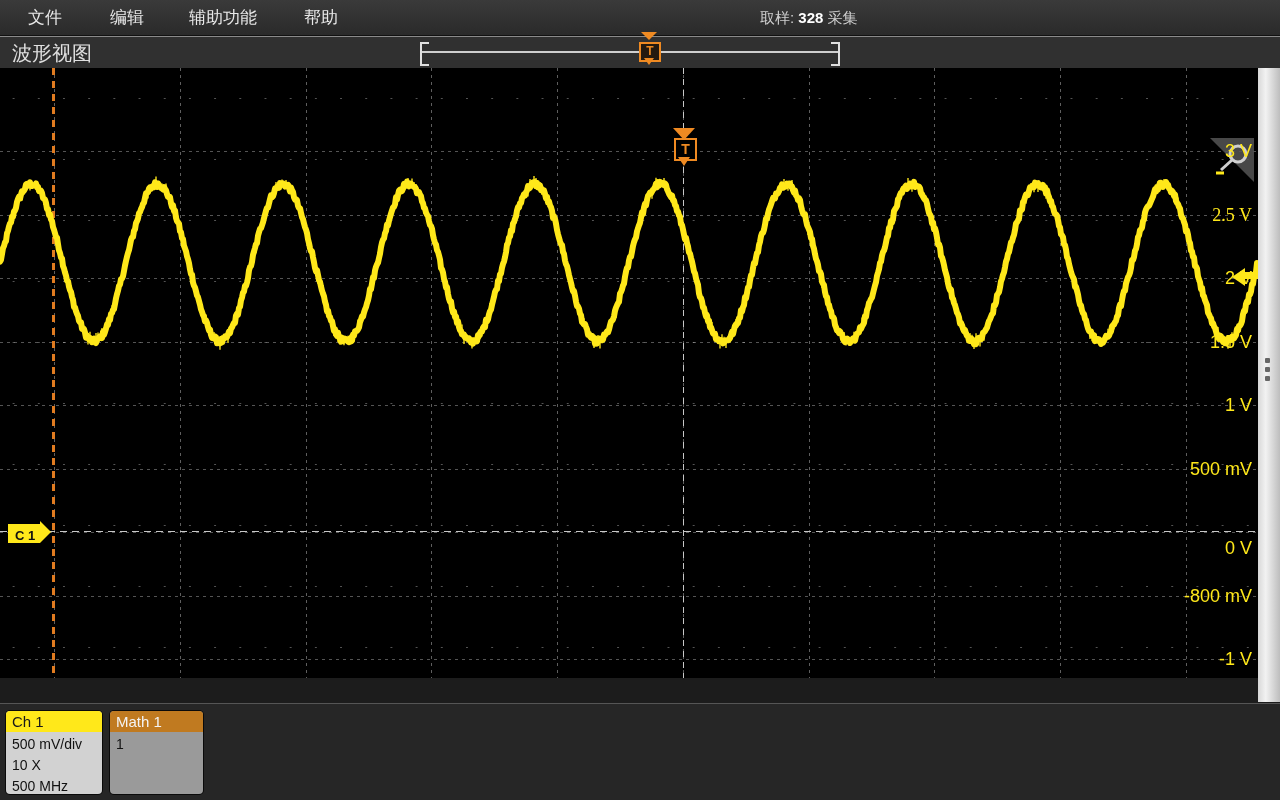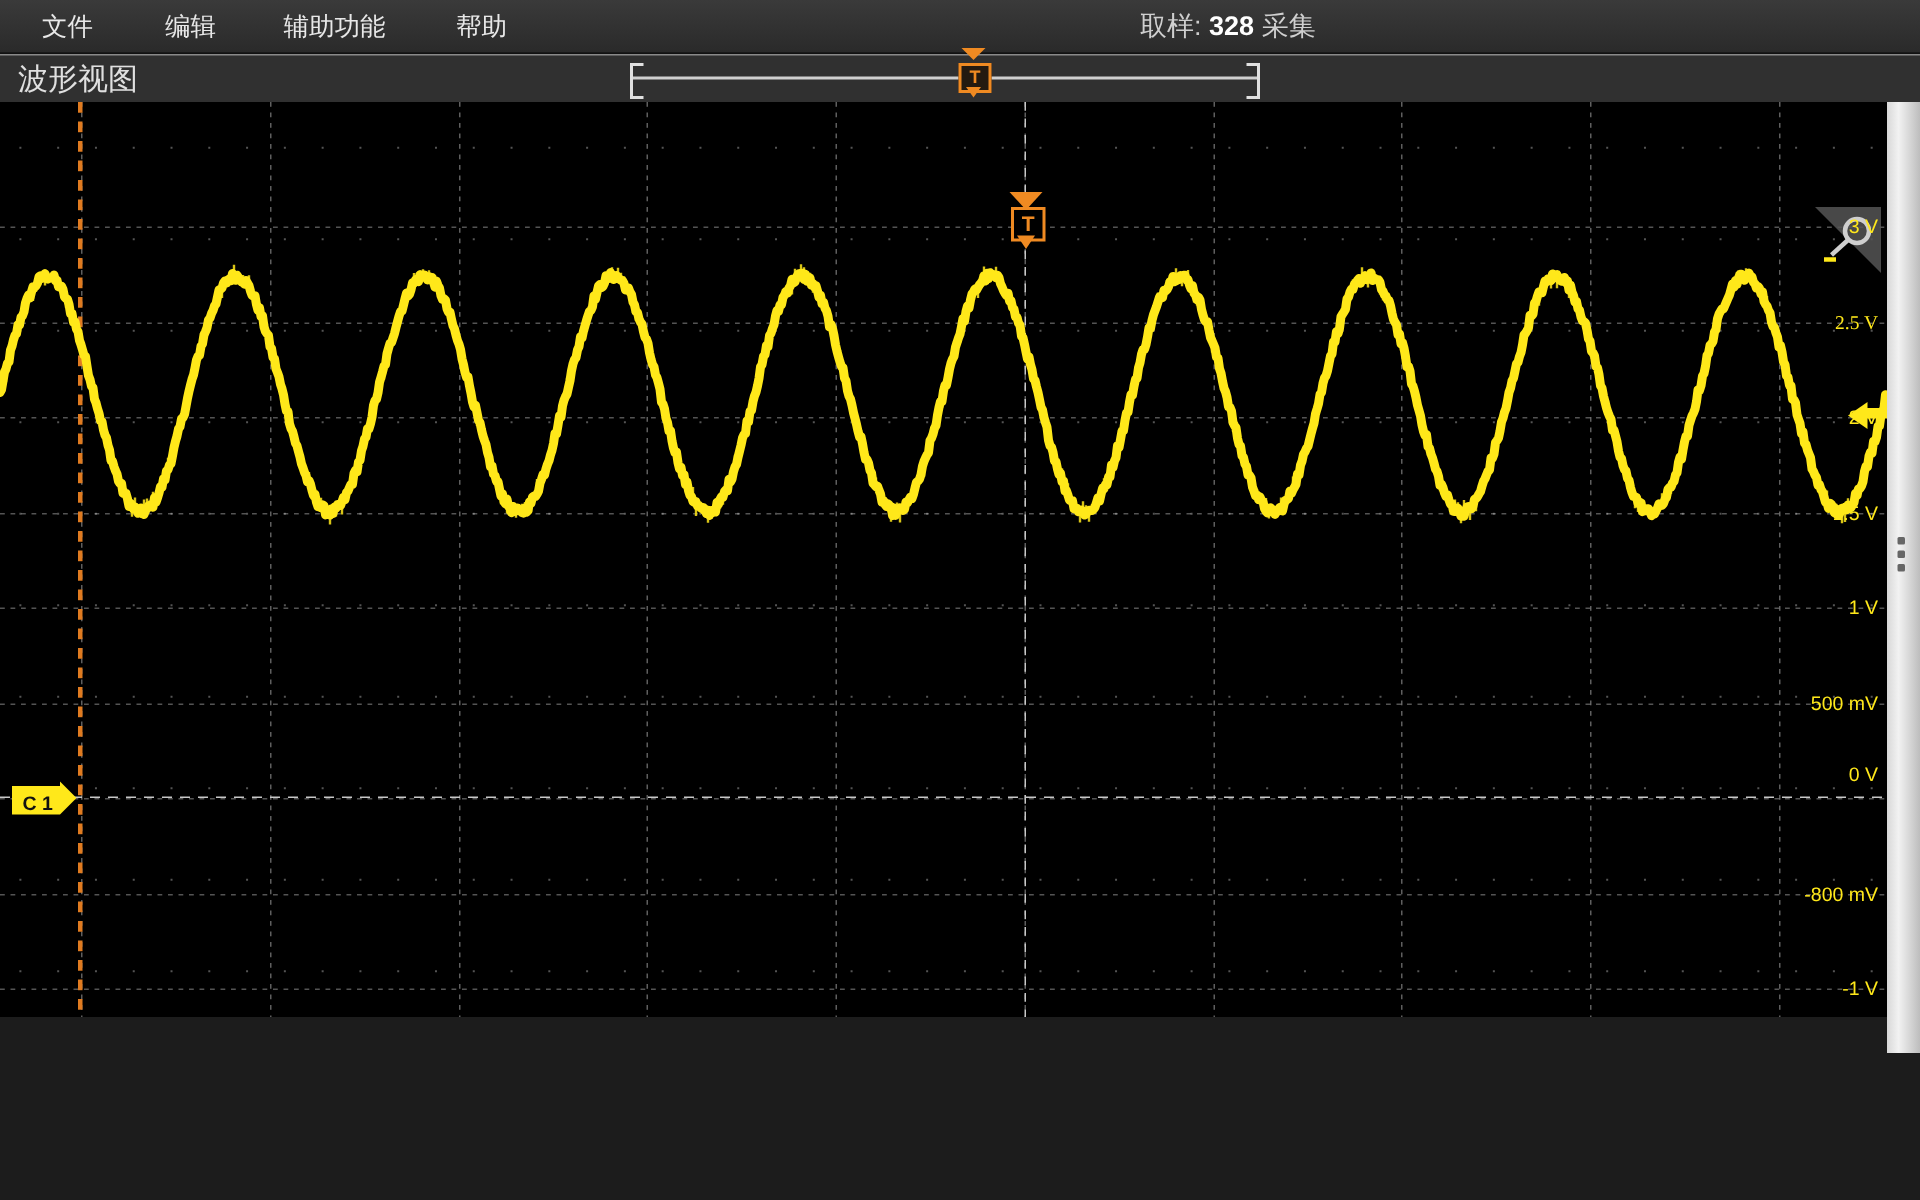--- a/index.html
+++ b/index.html
@@ -7,21 +7,21 @@
        font-family:"Liberation Sans","DejaVu Sans",sans-serif;}
   .app{position:relative;width:1280px;height:800px;background:#1c1c1c;}
 
   
   .menubar{position:absolute;left:0;top:0;width:1280px;height:35px;
            background:linear-gradient(#3a3a3a,#2a2a2a);
            border-bottom:1px solid #111;}
   .menu-item{position:absolute;top:0;height:35px;line-height:35px;
              color:#e8e8e8;font-size:17px;padding:0 6px;cursor:default;}
   .acq-status{position:absolute;top:0;height:35px;line-height:35px;
-              left:760px;color:#cfcfcf;font-size:18px;white-space:nowrap;}
+              left:760px;color:#cfcfcf;font-size:15px;white-space:nowrap;}
   .acq-status b{color:#fff;font-weight:bold;}
 
   
   .wv-strip{position:absolute;left:0;top:36px;width:1280px;height:32px;
             background:#303030;border-top:1px solid #8a8a8a;}
   .wv-title{position:absolute;left:12px;top:0;height:32px;line-height:32px;
             color:#e0e0e0;font-size:20px;}
 
   
   .ov-bracket{position:absolute;left:420px;top:42px;width:420px;height:20px;}
@@ -88,21 +88,21 @@
   .lvl-arrow{position:absolute;left:1232px;top:196px;width:30px;height:26px;}
   .lvl-arrow .tri{position:absolute;left:0;top:4px;width:0;height:0;
                   border-top:9px solid transparent;border-bottom:9px solid transparent;
                   border-right:13px solid #ffe81a;}
   .lvl-arrow .tail{position:absolute;left:12px;top:8px;width:17px;height:7px;background:#ffe81a;}
 
   
   .zoom-glyph{position:absolute;left:1206px;top:66px;width:52px;height:52px;}
 
   
-  .ylab{position:absolute;right:6px;color:#ffe81a;font-size:13px;text-align:right;
+  .ylab{position:absolute;right:6px;color:#ffe81a;font-size:18px;text-align:right;
         white-space:nowrap;transform:translateY(-50%);}
 
   
   .xaxis{position:absolute;left:0;top:678px;width:1258px;height:24px;background:#000;
          border-bottom:1px solid #9a9a9a;}
   .xlab{position:absolute;top:3px;color:#e4e4e4;font-size:13px;
         transform:translateX(-50%);white-space:nowrap;}
 
   
   .right-strip{position:absolute;left:1258px;top:68px;width:22px;height:634px;
@@ -192,21 +192,21 @@
       <line x1="10" y1="39" x2="18" y2="39" stroke="#ffe81a" stroke-width="3"></line>
     </svg>
 
     <div id="ylabels">
         <div class="ylab" style="top: 83px;">3 V</div>
         <div class="ylab" style="top: 147px; font-family: Liberation Serif, serif;">2.5 V</div>
         <div class="ylab" style="top: 210px;">2 V</div>
         <div class="ylab" style="top: 274px;">1.5 V</div>
         <div class="ylab" style="top: 337px;">1 V</div>
         <div class="ylab" style="top: 401px;">500 mV</div>
-        <div class="ylab" style="top: 448px;">0 V</div>
+        <div class="ylab" style="top: 480px;">0 V</div>
         <div class="ylab" style="top: 528px;">-800 mV</div>
         <div class="ylab" style="top: 591px;">-1 V</div>
       </div>
 
     <div class="tmark">
       <div class="tri"></div>
       <div class="box">T</div>
       <div class="stem"></div>
     </div>
 
@@ -222,13 +222,34 @@
   </div>
 
 
   <div class="right-strip"></div>
   <div class="grip">
       <i></i>
       <i></i>
       <i></i>
     </div>
 
+  <div class="bottom">
+
+    <div class="badge ch1">
+      <div class="hd">Ch 1</div>
+      <div class="bd">
+        <div>500 mV/div</div>
+        <div>10 X</div>
+        <div>500 MHz</div>
+      </div>
+    </div>
+
+    <div class="badge math1">
+      <div class="hd">Math 1</div>
+      <div class="bd">
+        <div>1</div>
+      </div>
+    </div>
+
+    <div id="chbuttons"></div>
+
+  </div>
 </div>
 
 </body></html>

